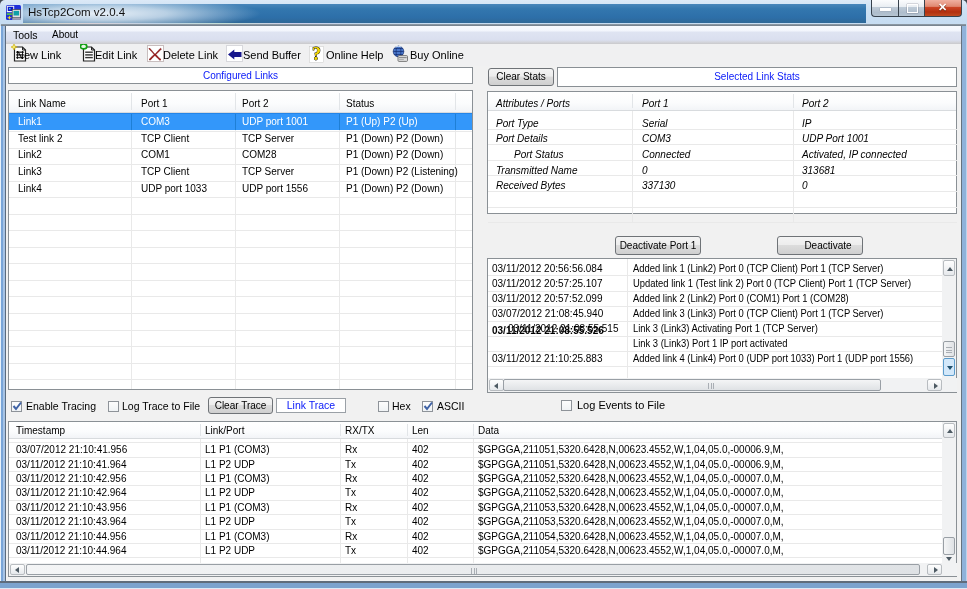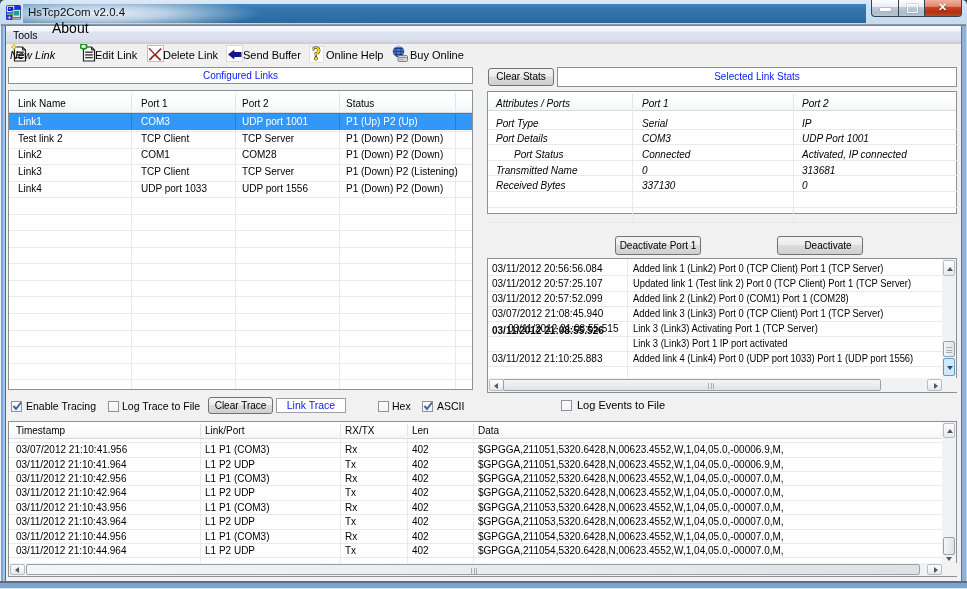--- a/index.html
+++ b/index.html
@@ -93,21 +93,21 @@
     <div class="abs" style="left:7.5px;top:4px;width:9px;height:7px;border:1.6px solid #fff;box-shadow:0 0 1px #445;"></div>
   </div>
 <div id="btn-close" class="capbtn">
     <div class="txt" style="left:13px;top:1px;color:#fff;font-size:11px;font-weight:bold;text-shadow:0 1px 1px #60200a;">✕</div>
   </div>
 
 <div class="abs" style="left:1px;top:24px;width:965px;height:2px;background:linear-gradient(to bottom,#93a0ab,#6f7b87);"></div>
 <div id="client" class="abs"></div>
 <div id="menubar" class="abs"></div>
 <div class="txt" style="left:13px;top:29px;font-size:10.5px;">Tools</div>
-<div class="txt" style="left:52px;top:20px;font-size:14px;">About</div>
+<div class="txt" style="left:52px;top:29px;font-size:10px;">About</div>
 <div id="toolbar" class="abs"></div>
 
 <svg class="abs" style="left:11px;top:44px" width="17" height="18" viewBox="0 0 17 18">
   <path d="M3.5 3 L11.5 3 L14.5 6 L14.5 17 L3.5 17 Z" fill="#fff" stroke="#222" stroke-width="1.2"></path>
   <path d="M11.5 3 L11.5 6 L14.5 6" fill="none" stroke="#222" stroke-width="1"></path>
   <rect x="5.2" y="7.5" width="7.6" height="1.4" fill="#333"></rect>
   <rect x="5.2" y="10.2" width="7.6" height="1.4" fill="#333"></rect>
   <rect x="5.2" y="12.9" width="7.6" height="1.4" fill="#333"></rect>
   <path d="M3 0 L4 2.2 L6.2 3 L4 3.8 L3 6 L2 3.8 L0 3 L2 2.2 Z" fill="#f8ec6a" stroke="#c8a800" stroke-width="0.6"></path>
 </svg>
@@ -134,21 +134,21 @@
 <svg class="abs" style="left:391px;top:45px" width="18" height="18" viewBox="0 0 18 18">
   <rect x="1" y="1" width="15" height="15" fill="#f2f2f2" opacity="0.6"></rect>
   <circle cx="7.5" cy="6.5" r="5.3" fill="#4a78cc" stroke="#122c70" stroke-width="0.7"></circle>
   <ellipse cx="7.5" cy="6.5" rx="2.4" ry="5.3" fill="none" stroke="#122c70" stroke-width="0.7"></ellipse>
   <path d="M2.3 6.5 L12.7 6.5 M3.2 3.5 L11.8 3.5 M3.2 9.5 L11.8 9.5" stroke="#122c70" stroke-width="0.7" fill="none"></path>
   <path d="M4.5 2.2 A5.3 5.3 0 0 1 10 2.1" stroke="#cfe0f8" stroke-width="1.1" fill="none"></path>
   <rect x="7" y="10.6" width="9.5" height="5.8" rx="1" fill="#e0e0e0" stroke="#606060" stroke-width="0.8"></rect>
   <rect x="7.8" y="12" width="7.9" height="1.2" fill="#909090"></rect>
   <rect x="7.8" y="14" width="5" height="1" fill="#b0b0b0"></rect>
 </svg>
-<div class="tool-label" style="left:10px;font-style:italic;">New Link</div>
+<div class="tool-label" style="left:16px;">New Link</div>
 <div class="tool-label" style="left:95px;">Edit Link</div>
 <div class="tool-label" style="left:163px;">Delete Link</div>
 <div class="tool-label" style="left:243px;">Send Buffer</div>
 <div class="tool-label" style="left:326px;">Online Help</div>
 <div class="tool-label" style="left:410px;">Buy Online</div>
 
 <div class="bar" style="left:8px;top:67px;width:465px;height:17px;line-height:15px;"><span class="blue">Configured Links</span></div>
 
 <div class="list" id="leftlist" style="left:8px;top:90px;width:465px;height:300px;">
   <div class="lhdr" style="height:21px;">

